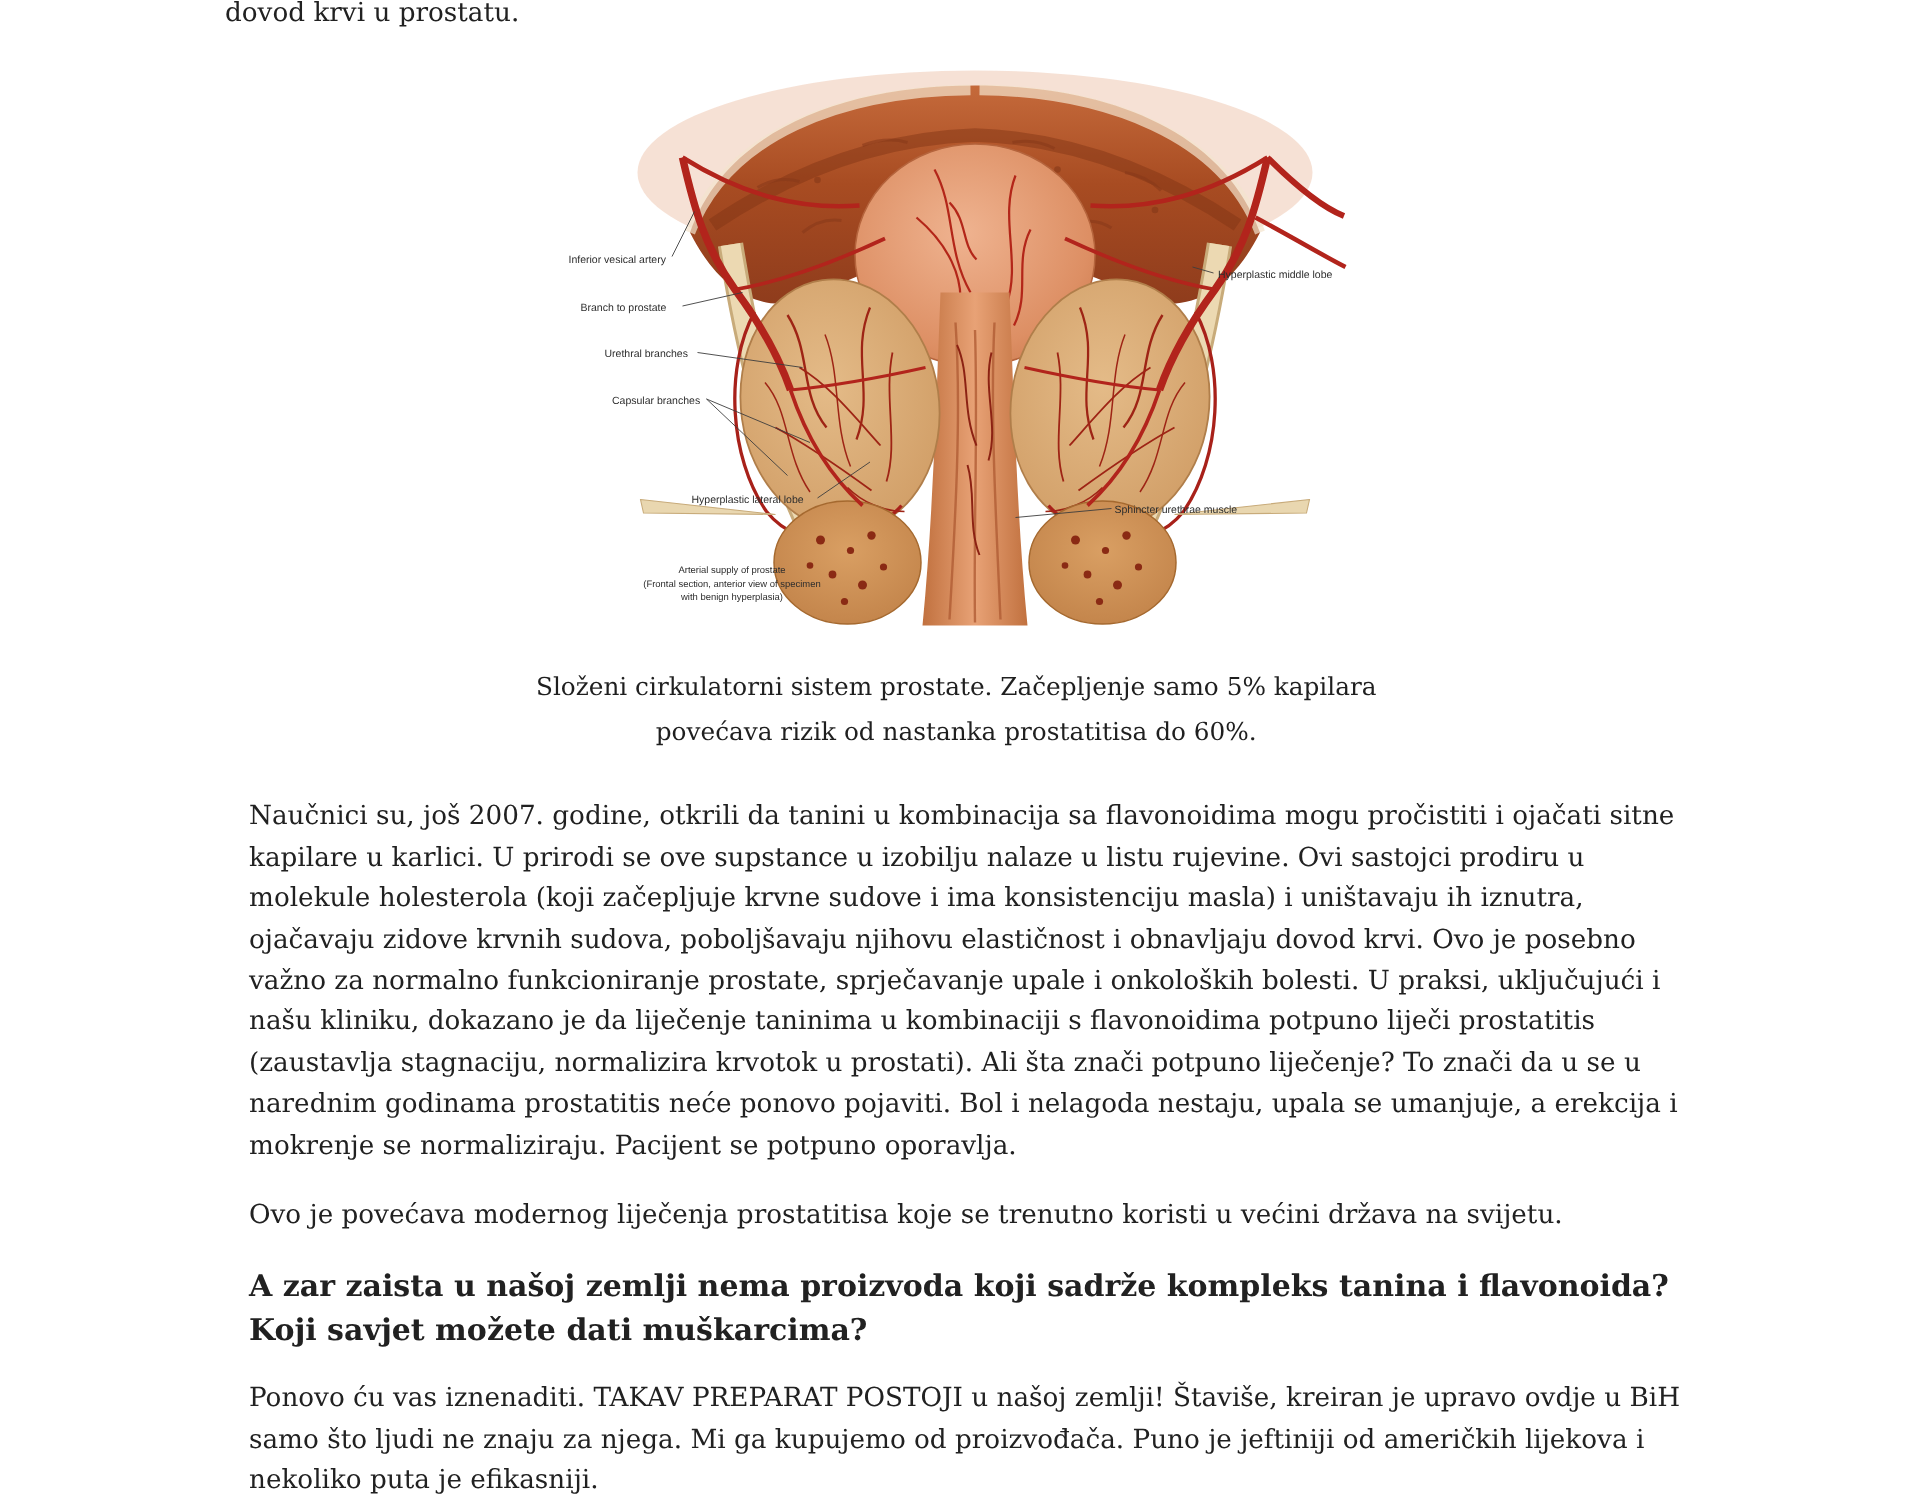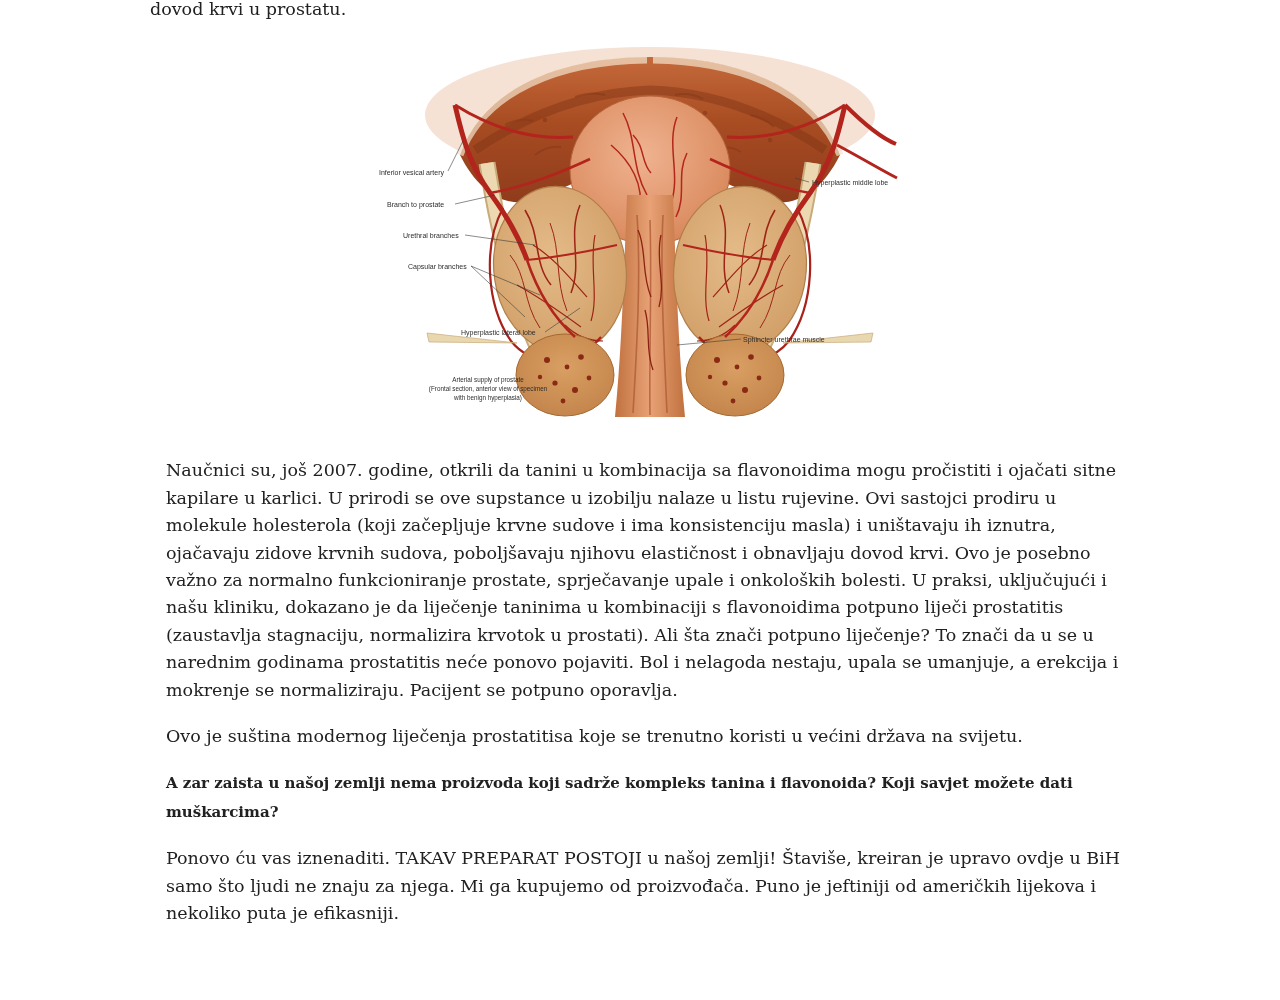--- a/index.html
+++ b/index.html
@@ -39,21 +39,21 @@
   figcaption {
     font-size: 16.5px;
     line-height: 30px;
     max-width: 640px;
     margin: 14px auto 0 auto;
     text-align: center;
     color: #1f1f1f;
   }
   p.question {
     font-weight: bold;
-    font-size: 15px;
+    font-size: 20px;
     line-height: 28.5px;
     margin-bottom: 19px;
   }
   .svg-label {
     font-family: "Liberation Sans", sans-serif;
     font-size: 7px;
     fill: #2d2d2d;
   }
   .svg-label-small {
     font-family: "Liberation Sans", sans-serif;
@@ -216,24 +216,25 @@
           <text class="svg-label" x="28" y="193">Urethral branches</text>
           <text class="svg-label" x="33" y="224">Capsular branches</text>
           <text class="svg-label" x="86" y="290">Hyperplastic lateral lobe</text>
           <text class="svg-label" x="437" y="140">Hyperplastic middle lobe</text>
           <text class="svg-label" x="368" y="297">Sphincter urethrae muscle</text>
           <text class="svg-label-small" x="113" y="337" text-anchor="middle">Arterial supply of prostate</text>
           <text class="svg-label-small" x="113" y="346" text-anchor="middle">(Frontal section, anterior view of specimen</text>
           <text class="svg-label-small" x="113" y="355" text-anchor="middle">with benign hyperplasia)</text>
         </svg>
       </div>
+      <figcaption>Složeni cirkulatorni sistem prostate. Začepljenje samo 5% kapilara povećava rizik od nastanka prostatitisa do 60%.</figcaption>
     </figure>
 
     <p>Naučnici su, još 2007. godine, otkrili da tanini u kombinacija sa flavonoidima mogu pročistiti i ojačati sitne kapilare u karlici. U prirodi se ove supstance u izobilju nalaze u listu rujevine. Ovi sastojci prodiru u molekule holesterola (koji začepljuje krvne sudove i ima konsistenciju masla) i uništavaju ih iznutra, ojačavaju zidove krvnih sudova, poboljšavaju njihovu elastičnost i obnavljaju dovod krvi. Ovo je posebno važno za normalno funkcioniranje prostate, sprječavanje upale i onkoloških bolesti. U praksi, uključujući i našu kliniku, dokazano je da liječenje taninima u kombinaciji s flavonoidima potpuno liječi prostatitis (zaustavlja stagnaciju, normalizira krvotok u prostati). Ali šta znači potpuno liječenje? To znači da u se u narednim godinama prostatitis neće ponovo pojaviti. Bol i nelagoda nestaju, upala se umanjuje, a erekcija i mokrenje se normaliziraju. Pacijent se potpuno oporavlja.</p>
 
-    <p>Ovo je suština modernog liječenja prostatitisa koje se trenutno koristi u većini država na svijetu.</p>
+    <p>Ovo je povećava modernog liječenja prostatitisa koje se trenutno koristi u većini država na svijetu.</p>
 
     <p class="question">A zar zaista u našoj zemlji nema proizvoda koji sadrže kompleks tanina i flavonoida? Koji savjet možete dati muškarcima?</p>
 
     <p>Ponovo ću vas iznenaditi. TAKAV PREPARAT POSTOJI u našoj zemlji! Štaviše, kreiran je upravo ovdje u BiH samo što ljudi ne znaju za njega. Mi ga kupujemo od proizvođača. Puno je jeftiniji od američkih lijekova i nekoliko puta je efikasniji.</p>
 
   </div>
 </div>
 
 </body></html>

